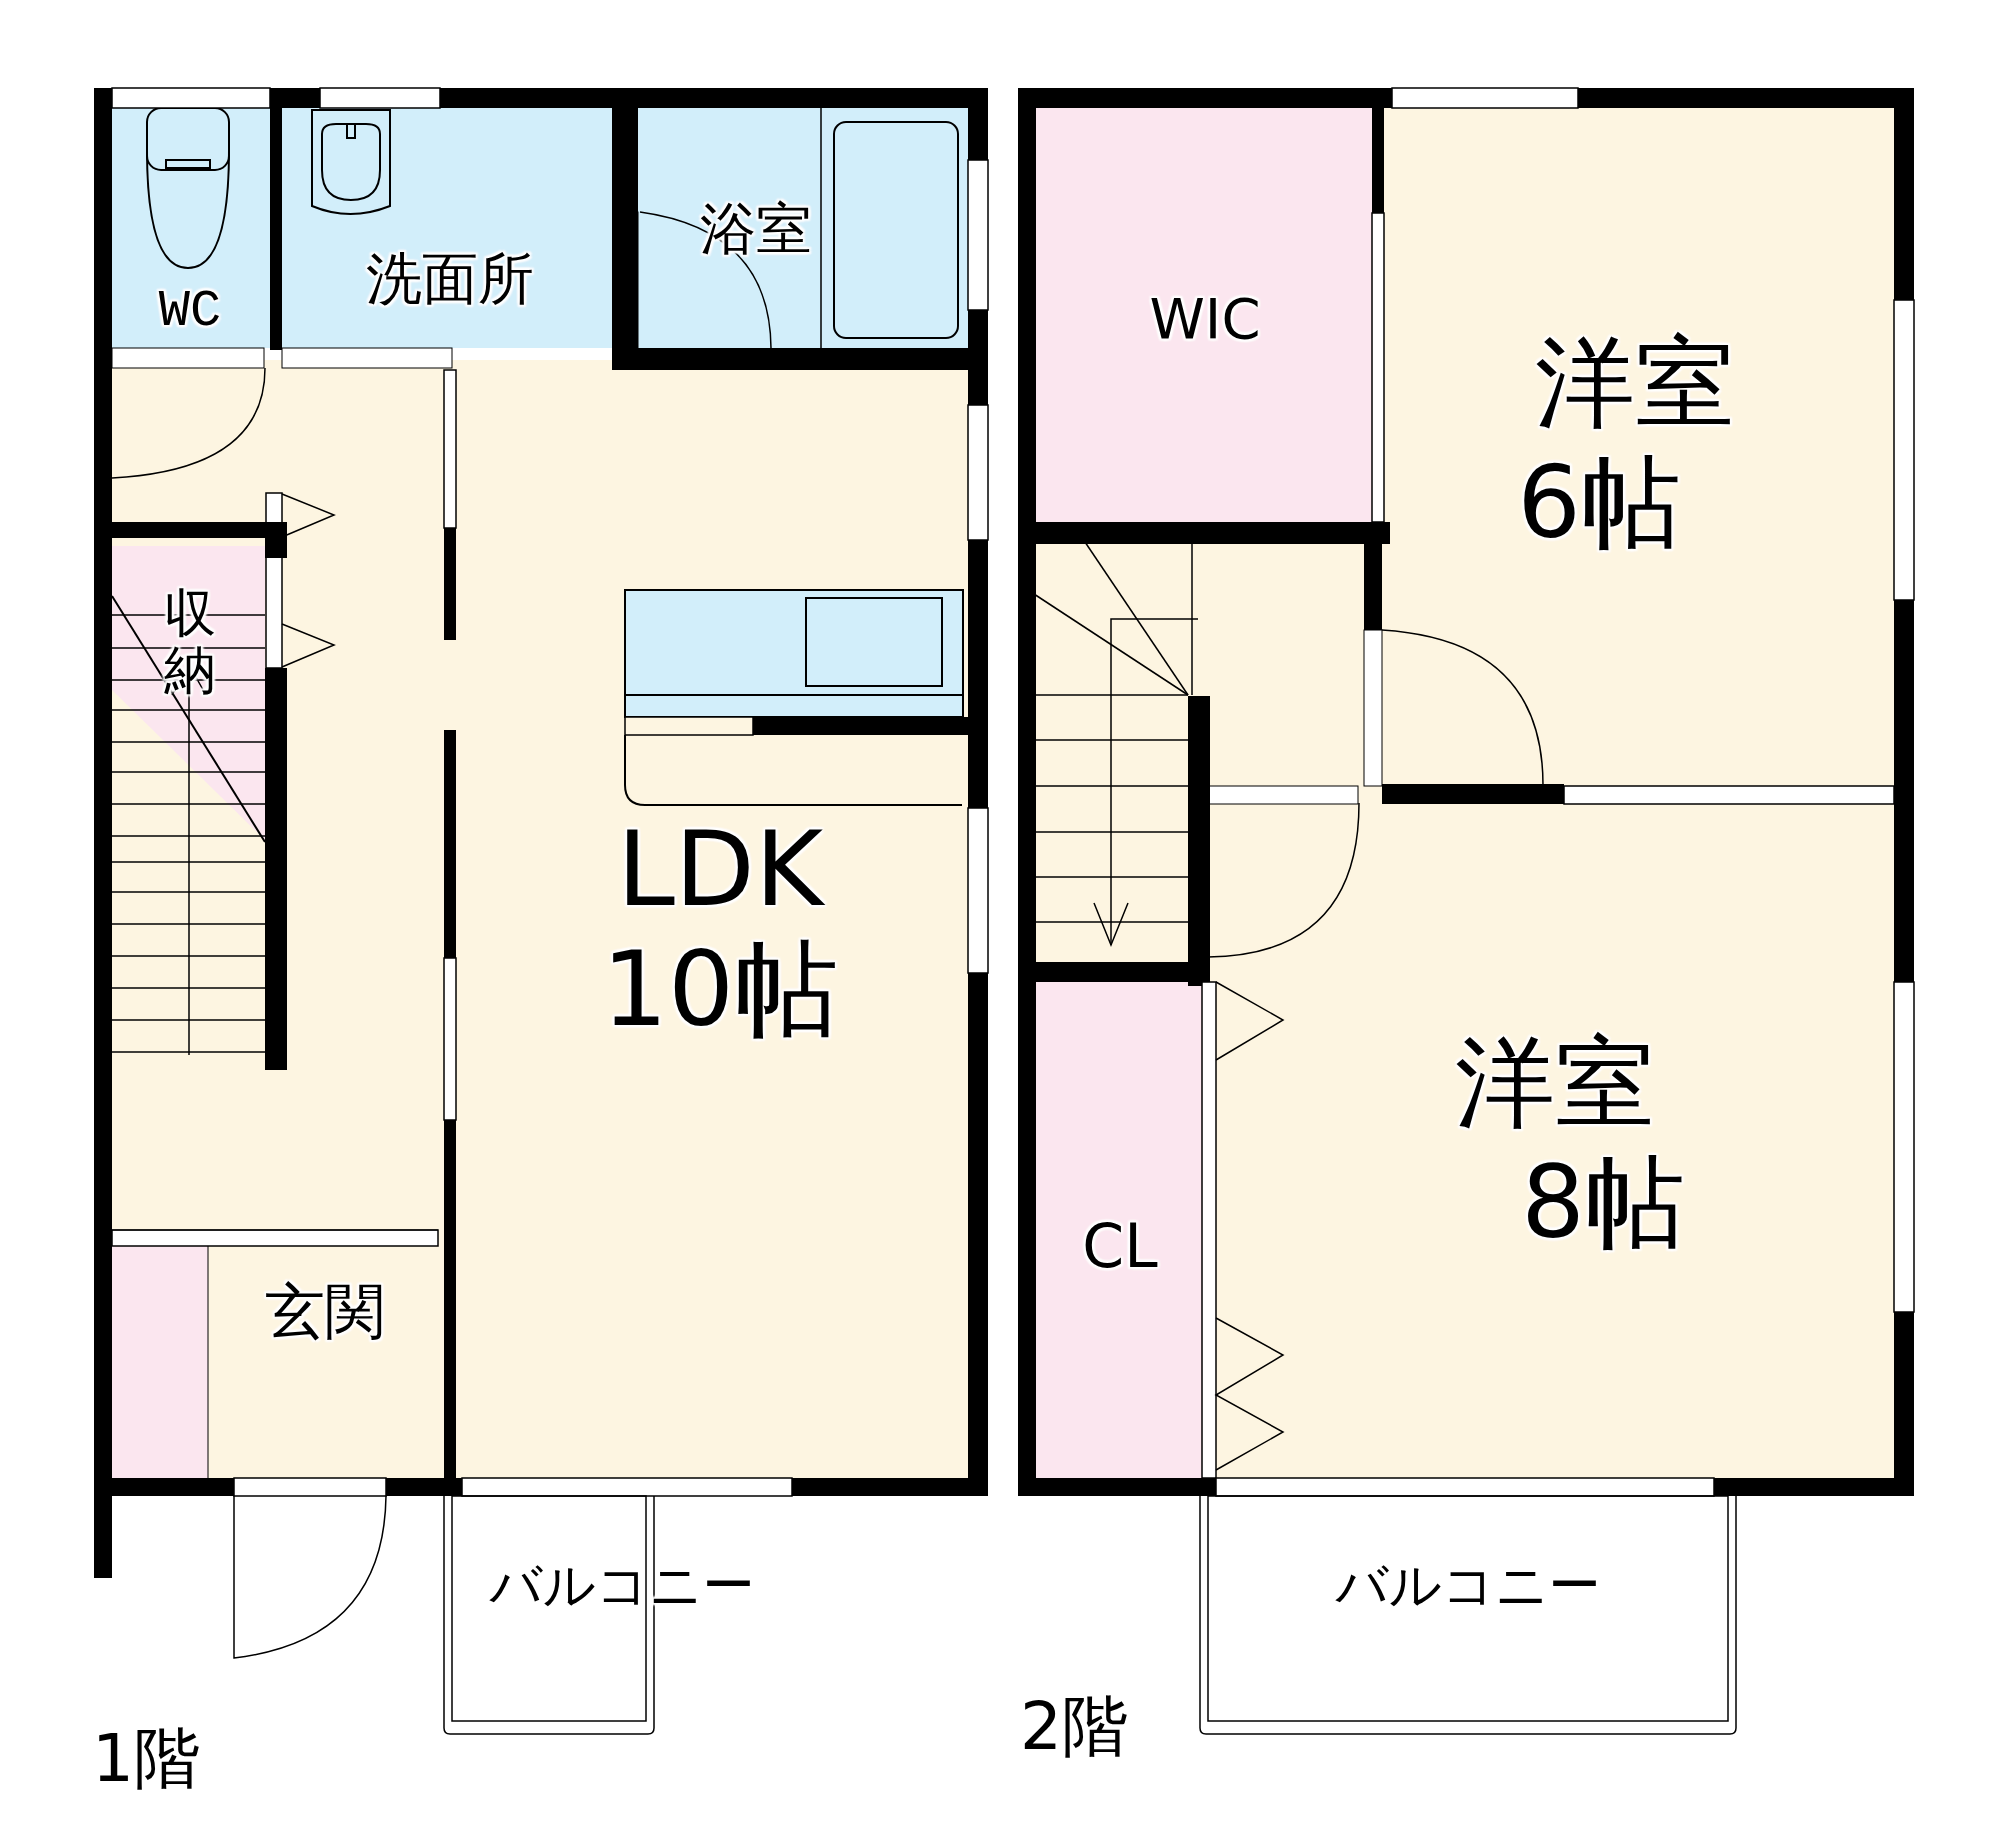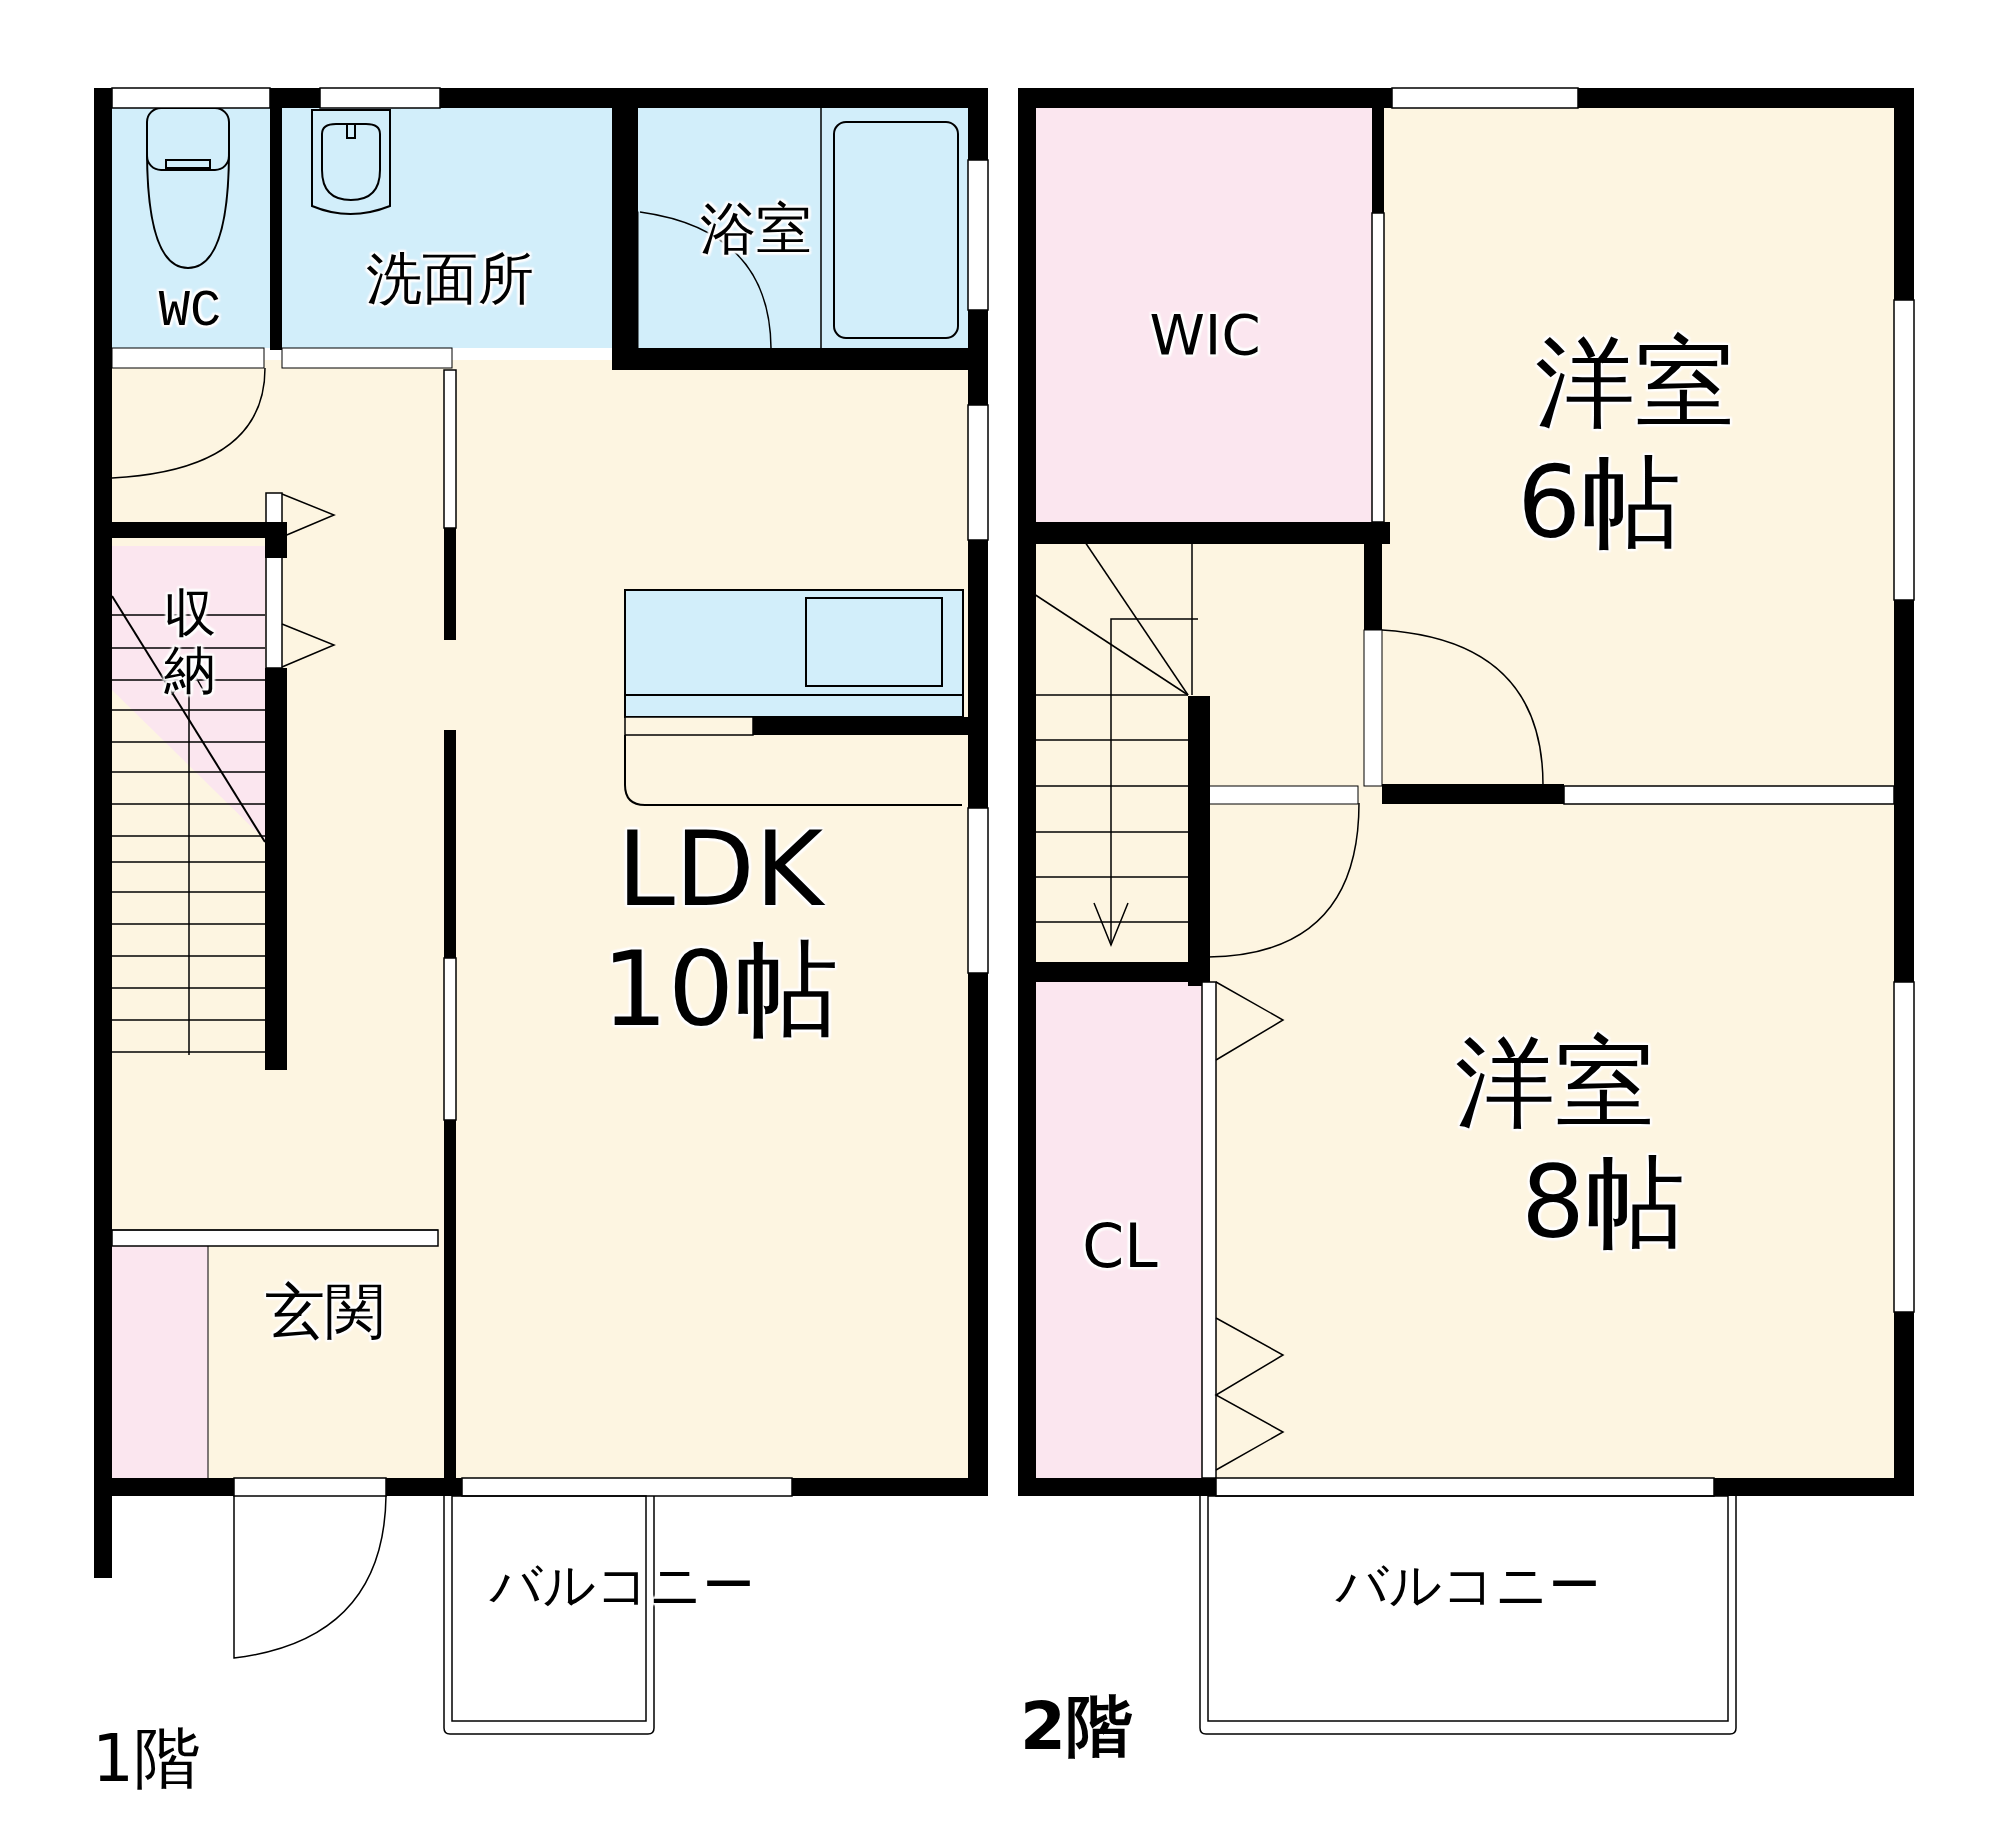--- a/index.html
+++ b/index.html
@@ -181,20 +181,20 @@
 <div class="lbl" style="left:300px;top:250px;width:300px;font-size:56px;">洗面所</div>
 <div class="lbl" style="left:640px;top:200px;width:180px;font-size:56px;padding-left:26px;">浴室</div>
 <div class="lbl" style="left:140px;top:585px;width:100px;font-size:52px;white-space:pre;line-height:1.1;">収
 納</div>
 <div class="lbl" style="left:560px;top:815px;width:320px;font-size:104px;">LDK</div>
 <div class="lbl" style="left:560px;top:935px;width:320px;font-size:104px;">10帖</div>
 <div class="lbl" style="left:220px;top:1280px;width:210px;font-size:60px;">玄関</div>
 <div class="lbl" style="left:452px;top:1558px;width:340px;font-size:52px;">バルコニー</div>
 <div class="lbl" style="left:92px;top:1692px;width:150px;font-size:66px;text-align:left;margin-top:32px;">1階</div>
 
-<div class="lbl" style="left:1080px;top:306px;width:250px;font-size:56px;">WIC</div>
+<div class="lbl" style="left:1080px;top:290px;width:250px;font-size:56px;">WIC</div>
 <div class="lbl" style="left:1480px;top:330px;width:310px;font-size:100px;">洋室</div>
 <div class="lbl" style="left:1444px;top:450px;width:310px;font-size:100px;">6帖</div>
 <div class="lbl" style="left:1400px;top:1030px;width:310px;font-size:100px;">洋室</div>
 <div class="lbl" style="left:1448px;top:1150px;width:310px;font-size:100px;">8帖</div>
 <div class="lbl" style="left:1040px;top:1215px;width:160px;font-size:60px;">CL</div>
 <div class="lbl" style="left:1208px;top:1558px;width:520px;font-size:52px;">バルコニー</div>
-<div class="lbl" style="left:1020px;top:1692px;width:150px;font-size:66px;text-align:left;font-weight:bold;">2階</div>
+<div class="lbl" style="left:1020px;top:1692px;width:150px;font-size:66px;text-align:left;">2階</div>
 
 </body></html>

